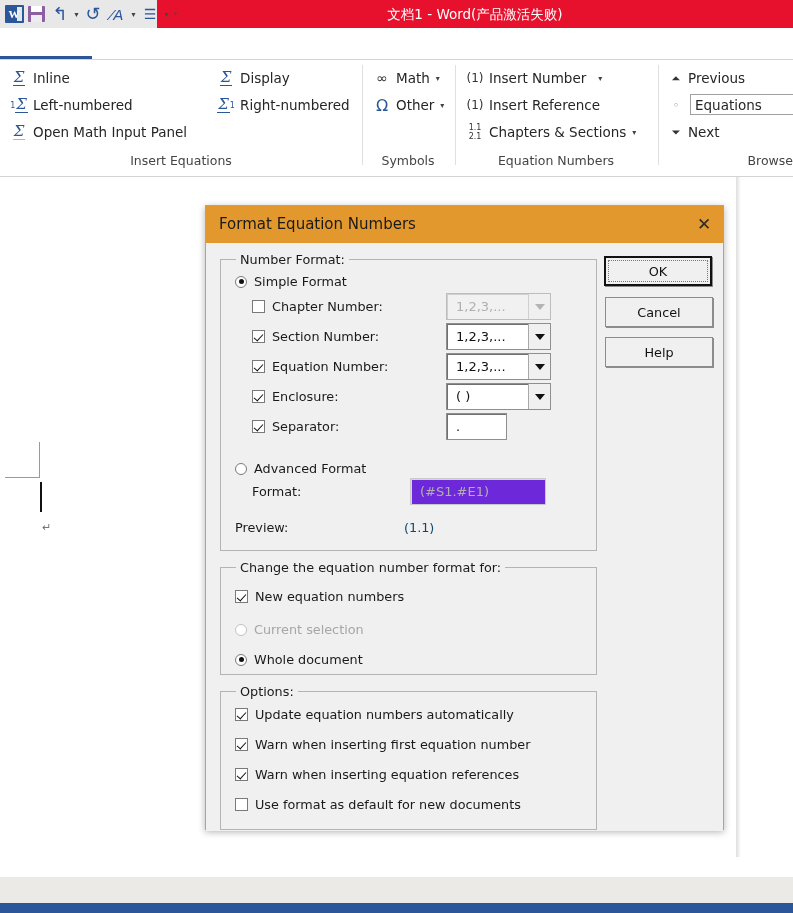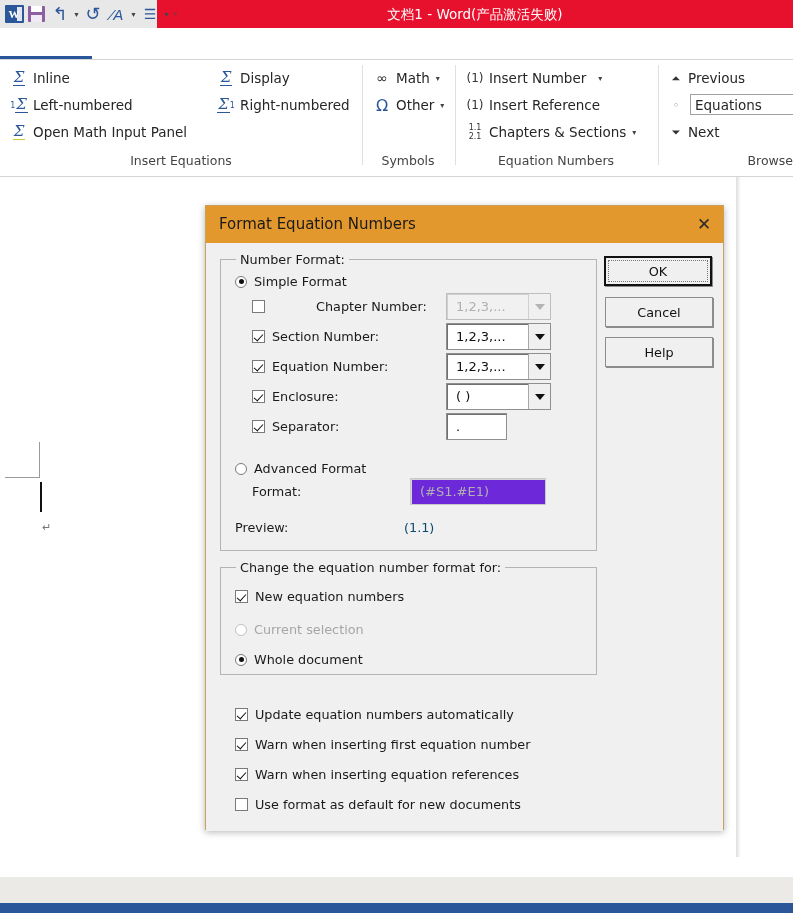--- a/index.html
+++ b/index.html
@@ -303,21 +303,21 @@
 
       <fieldset class="gbox" style="left:14px;top:9px;width:375px;height:297px;">
         <legend>Number Format:</legend>
       </fieldset>
 
       <div class="row" style="left:29px;top:31px;">
         <span class="rad on"></span>
         <span class="ctl-lbl">Simple Format</span>
       </div>
 
-      <div class="row" style="left:46px;top:56px;gap:44px;">
+      <div class="row" style="left:46px;top:56px;">
         <span class="chk"></span>
         <span class="ctl-lbl">Chapter Number:</span>
       </div>
       <div class="combo dis" style="left:240px;top:50px;width:105px;">
         <span class="val">1,2,3,...</span>
         <span class="arw">
             <i></i>
           </span>
       </div>
 
@@ -384,20 +384,23 @@
       </div>
       <div class="row" style="left:29px;top:379px;">
         <span class="rad dis"></span>
         <span class="ctl-lbl dis">Current selection</span>
       </div>
       <div class="row" style="left:29px;top:409px;">
         <span class="rad on"></span>
         <span class="ctl-lbl">Whole document</span>
       </div>
 
+      <fieldset class="gbox" style="left:14px;top:441px;width:375px;height:144px;">
+        <legend>Options:</legend>
+      </fieldset>
 
       <div class="row" style="left:29px;top:464px;">
         <span class="chk on"></span>
         <span class="ctl-lbl">Update equation numbers automatically</span>
       </div>
       <div class="row" style="left:29px;top:494px;">
         <span class="chk on"></span>
         <span class="ctl-lbl">Warn when inserting first equation number</span>
       </div>
       <div class="row" style="left:29px;top:524px;">

